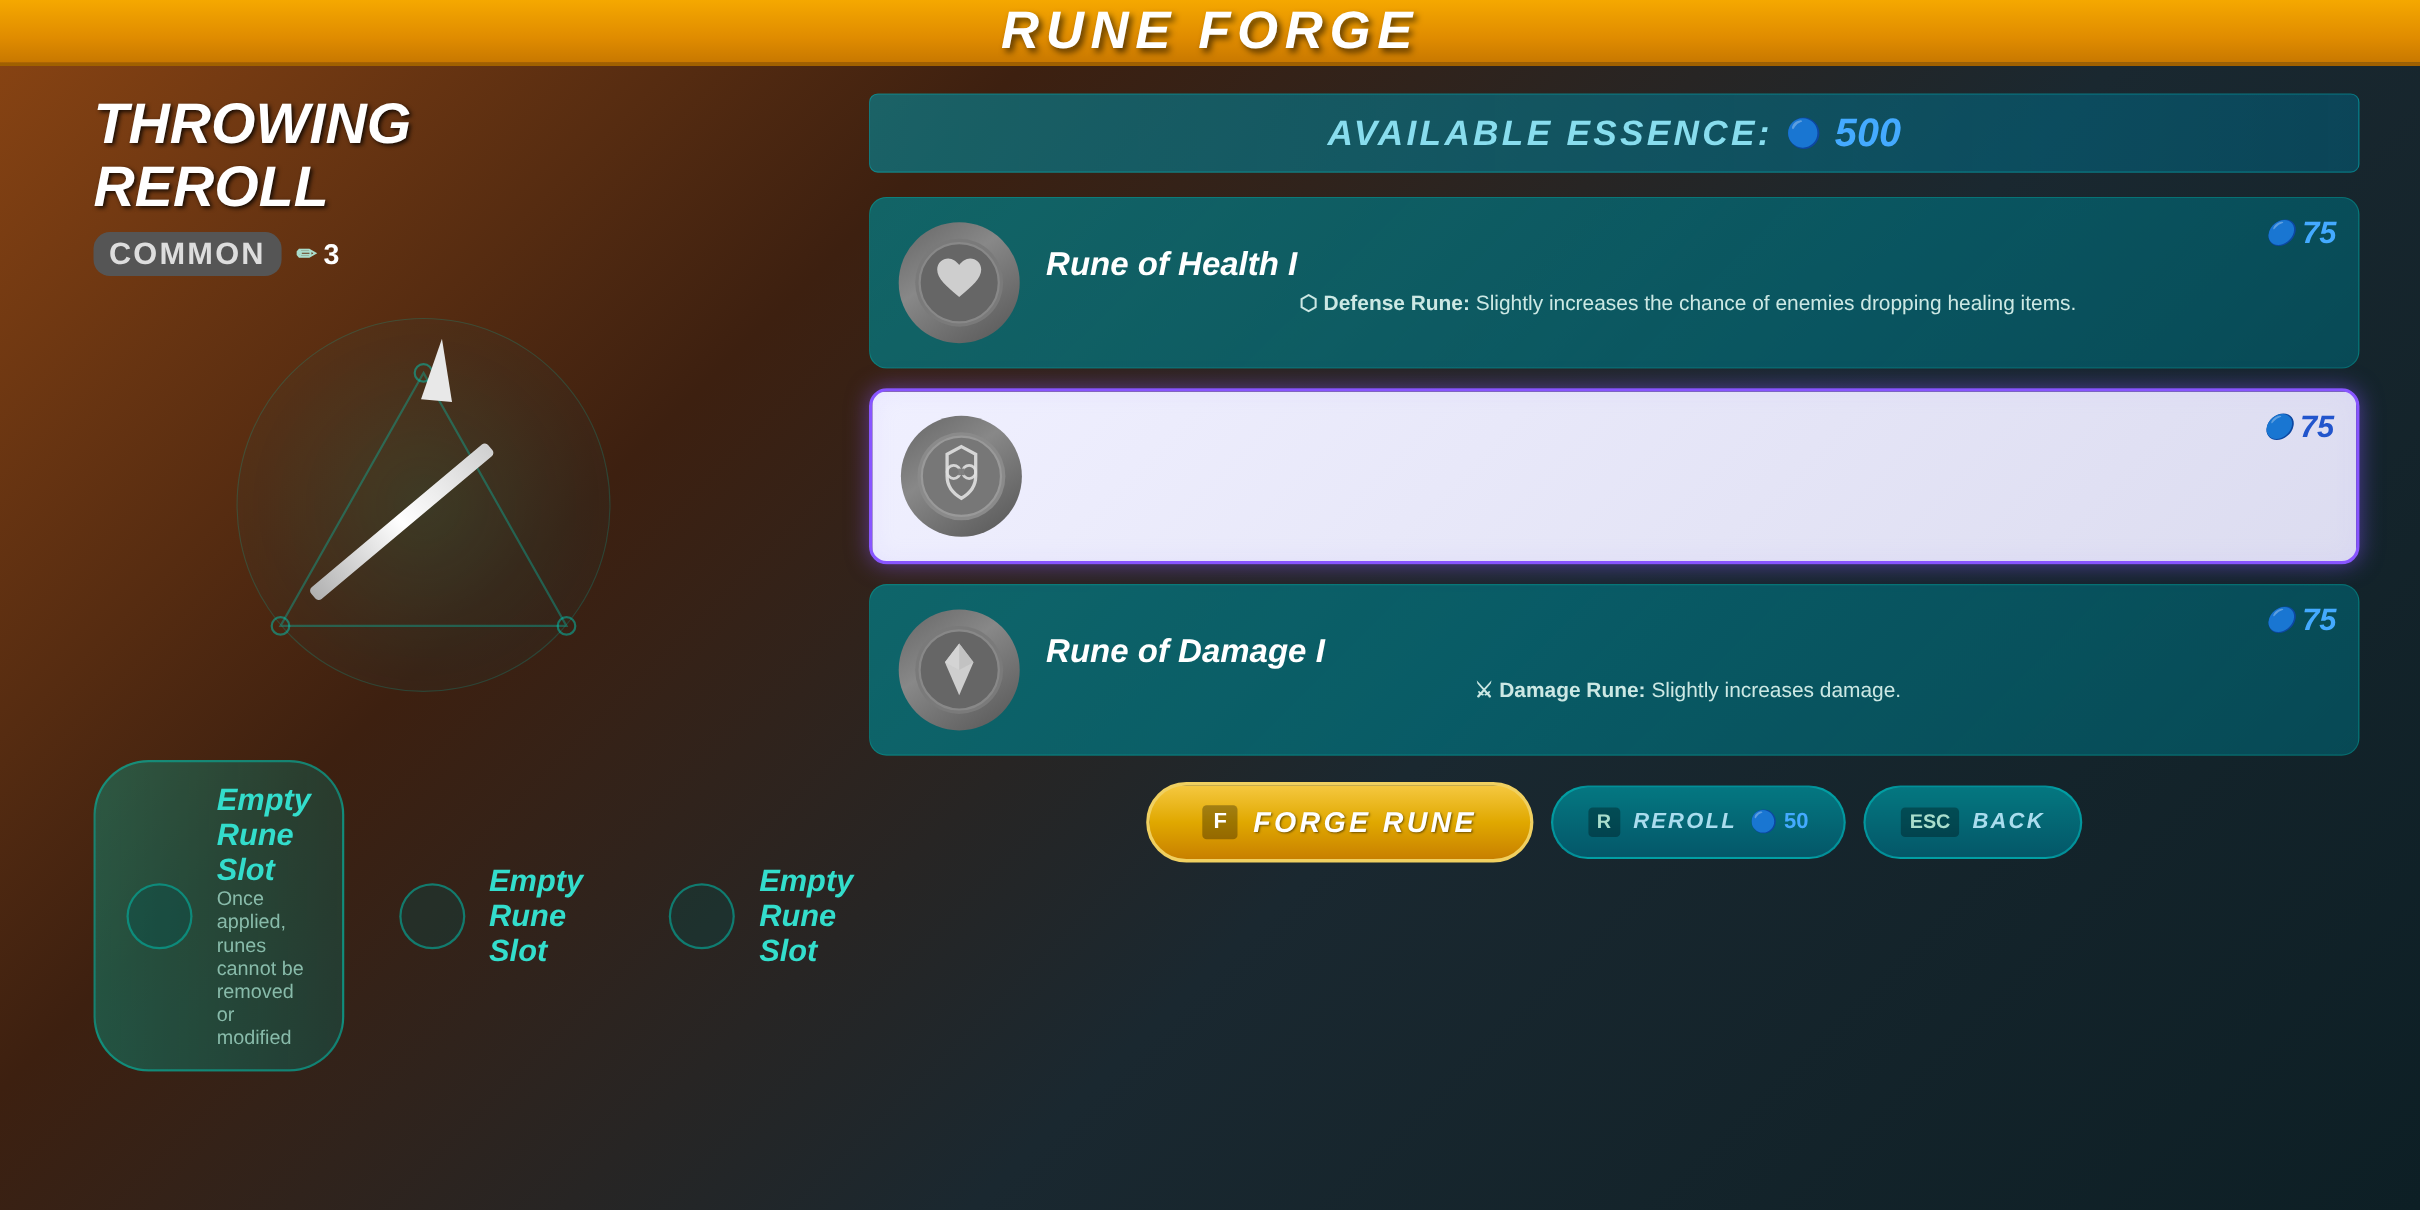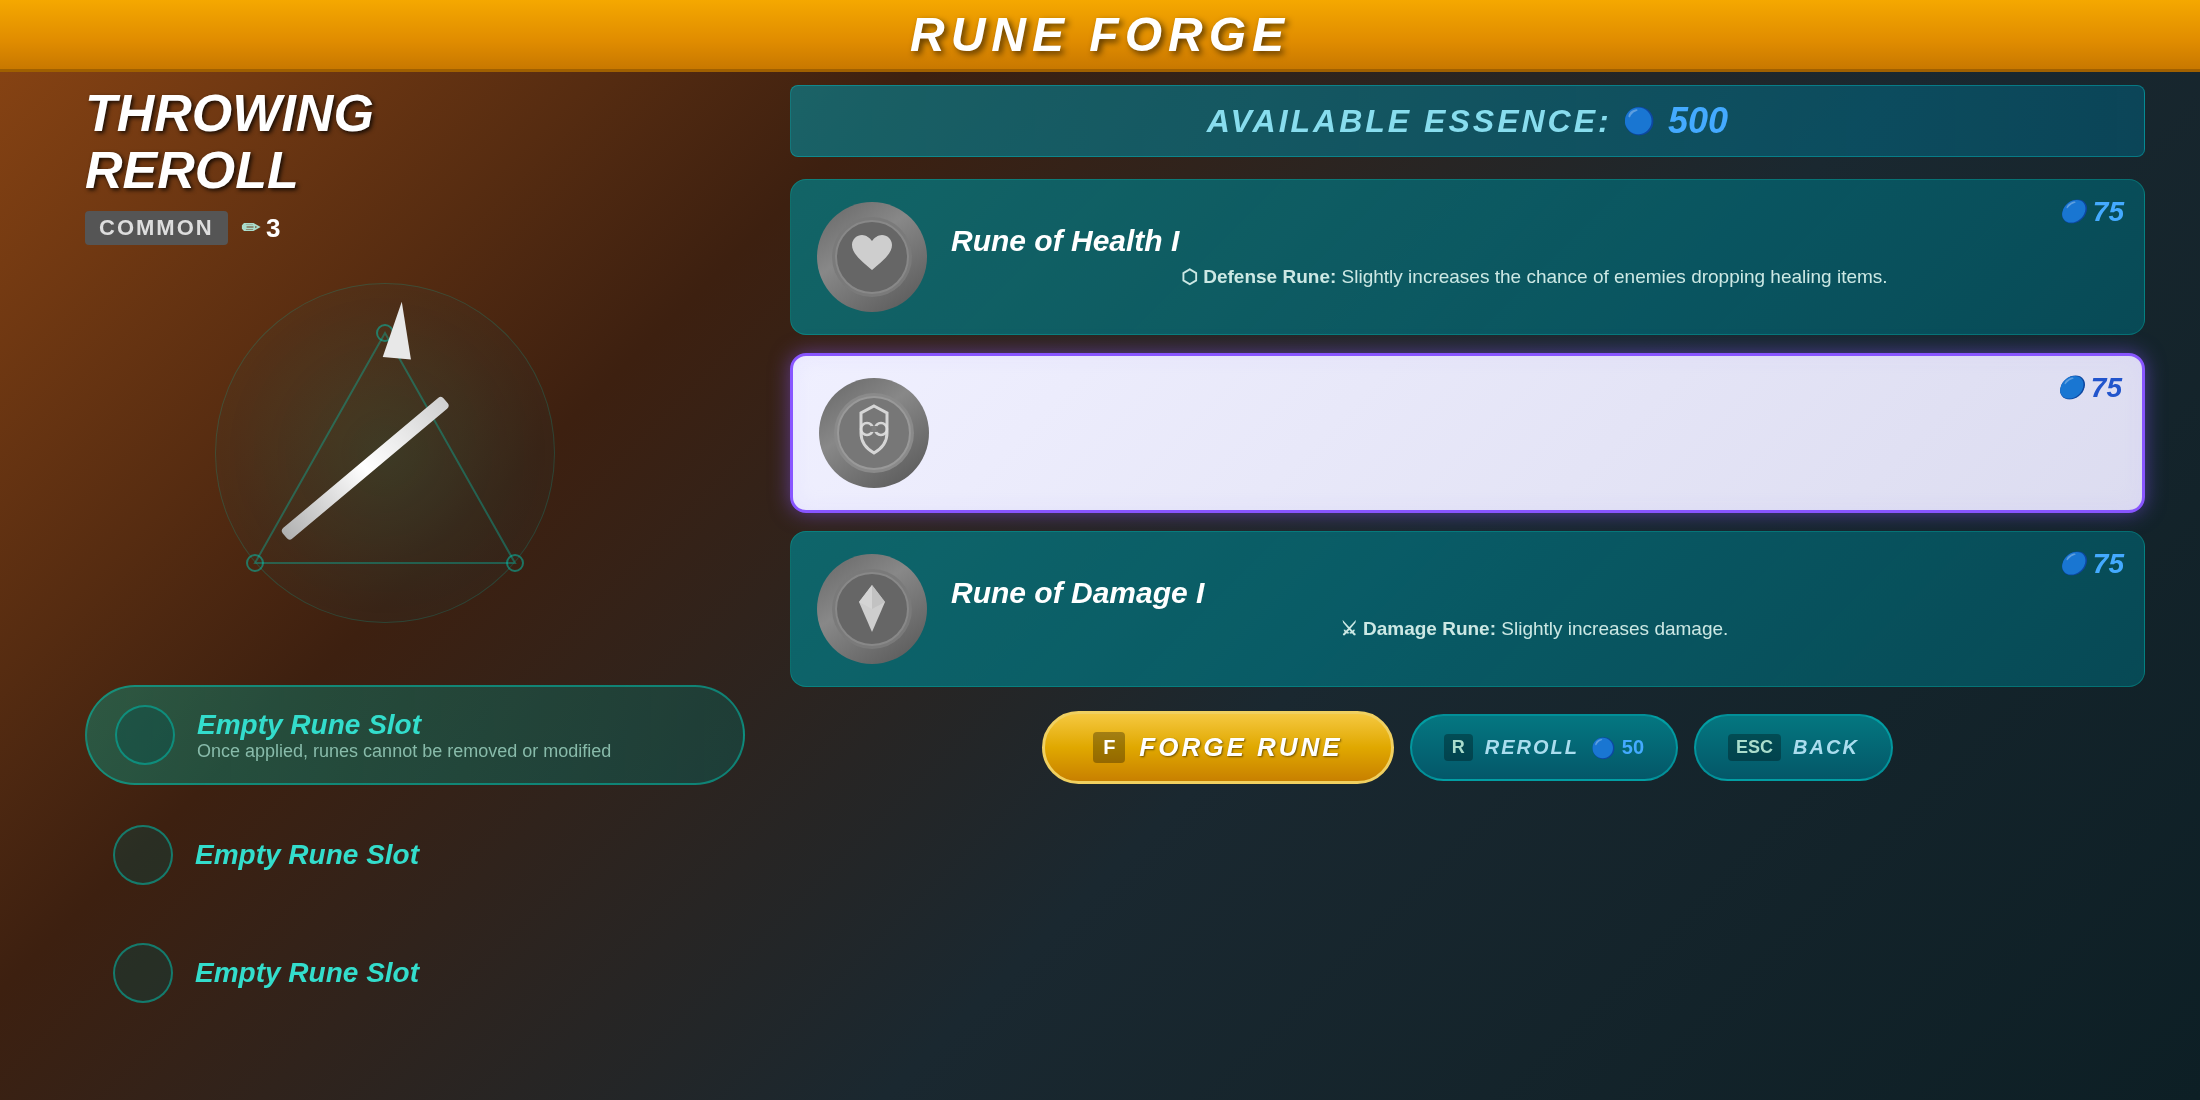--- a/index.html
+++ b/index.html
@@ -18,21 +18,21 @@
       inset: 0;
       background: linear-gradient(135deg, #8B4513 0%, #3d2010 30%, #1a2830 60%, #0d1f25 100%);
     }
 
     
     .header-bar {
       position: absolute;
       top: 0;
       left: 0;
       right: 0;
-      height: 72px;
+      height: 60px;
       background: linear-gradient(180deg, #f5a800 0%, #e08c00 60%, #c87800 100%);
       display: flex;
       align-items: center;
       justify-content: center;
       border-bottom: 3px solid #a06000;
     }
 
     .header-title {
       font-size: 48px;
       font-weight: 900;
@@ -64,24 +64,24 @@
     .weapon-meta {
       display: flex;
       align-items: center;
       gap: 14px;
       margin-bottom: 18px;
     }
 
     .rarity-badge {
       background: #555;
       color: #ddd;
-      font-size: 22px;
+      font-size: 28px;
       font-weight: 900;
       padding: 4px 14px;
-      border-radius: 4px;
+      border-radius: 15px;
       letter-spacing: 2px;
     }
 
     .level-badge {
       color: #fff;
       font-size: 26px;
       font-weight: 700;
       display: flex;
       align-items: center;
       gap: 6px;
@@ -115,21 +115,20 @@
     
     .weapon-triangle {
       position: absolute;
       width: 300px;
       height: 280px;
     }
 
     
     .rune-slots {
       display: flex;
-      flex-direction: column;
       gap: 22px;
       margin-top: 42px;
     }
 
     .rune-slot {
       display: flex;
       align-items: center;
       gap: 22px;
       padding: 18px 28px;
       border-radius: 50px;

